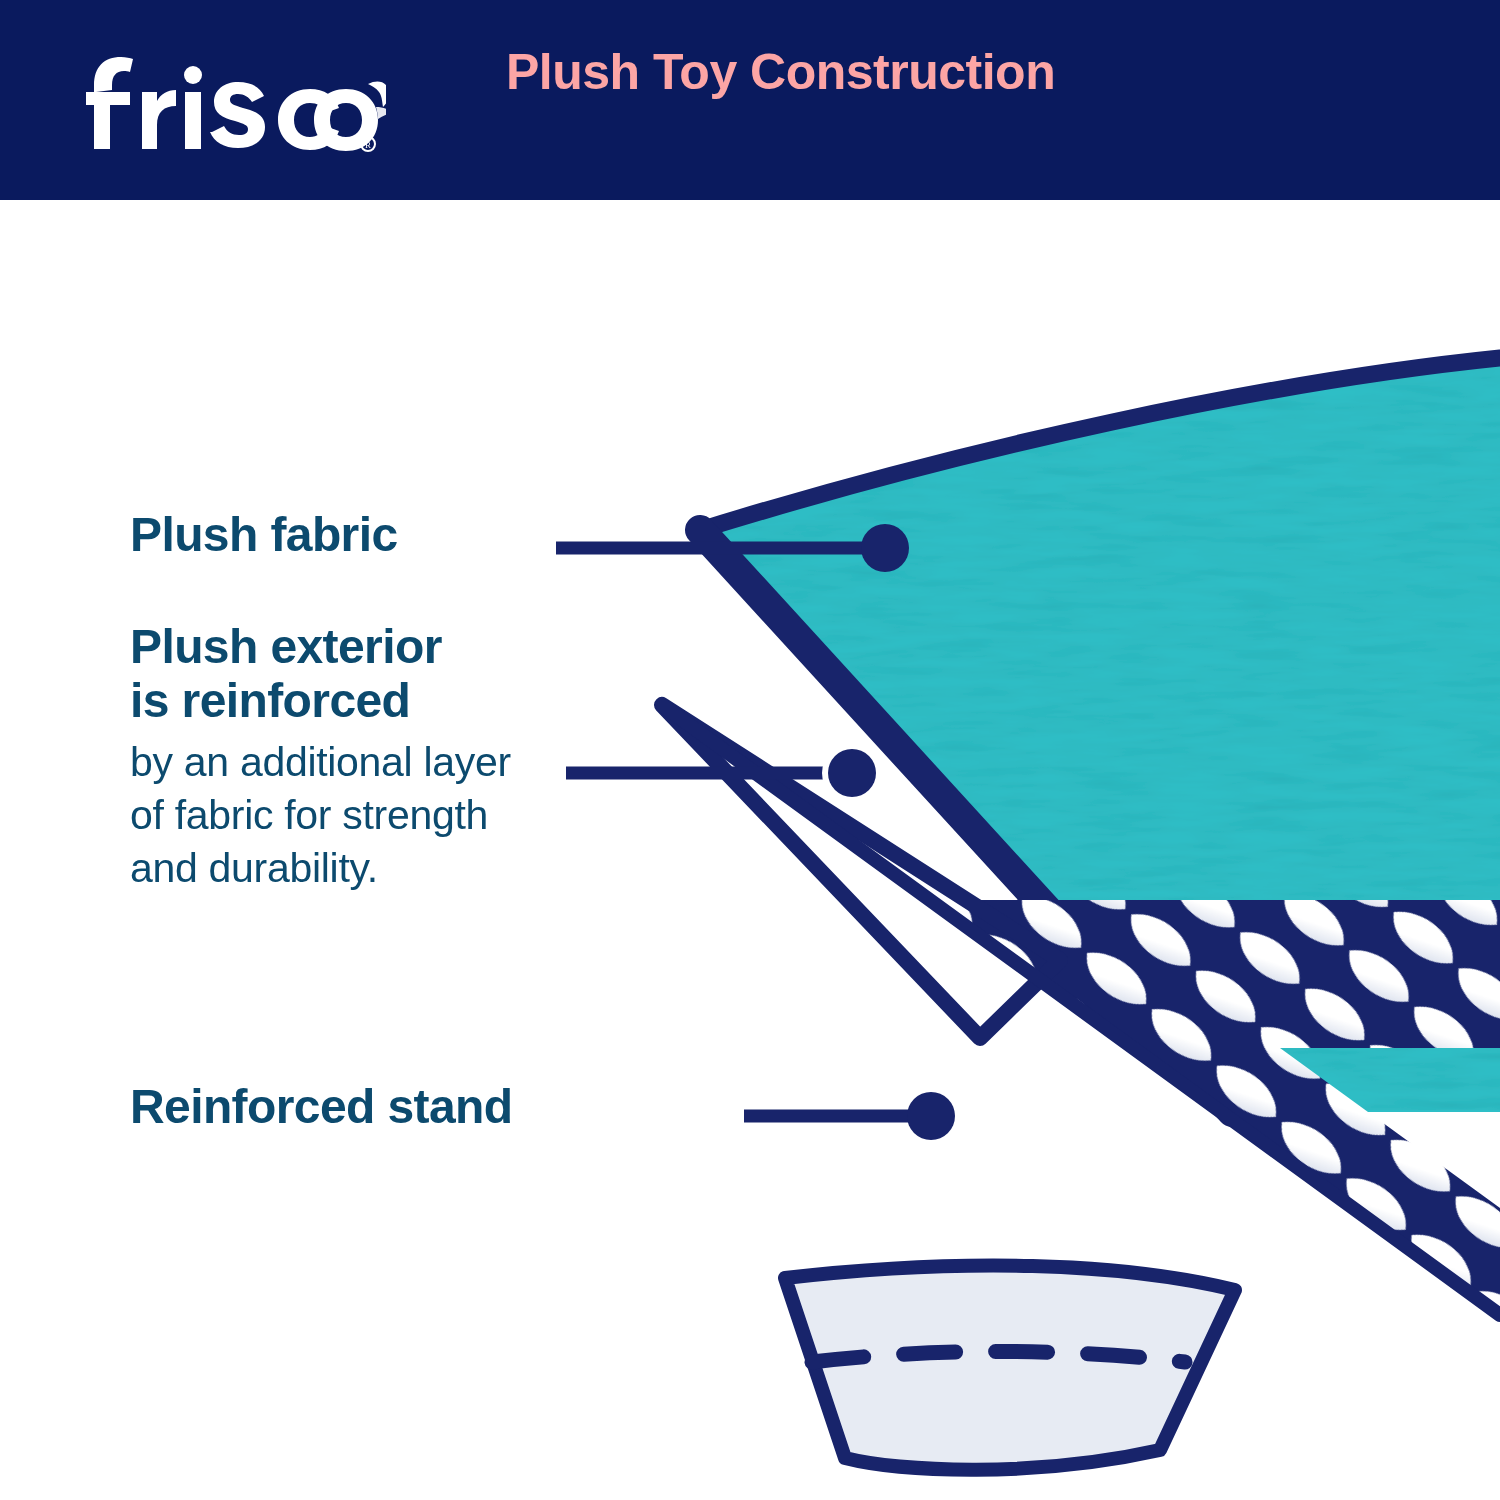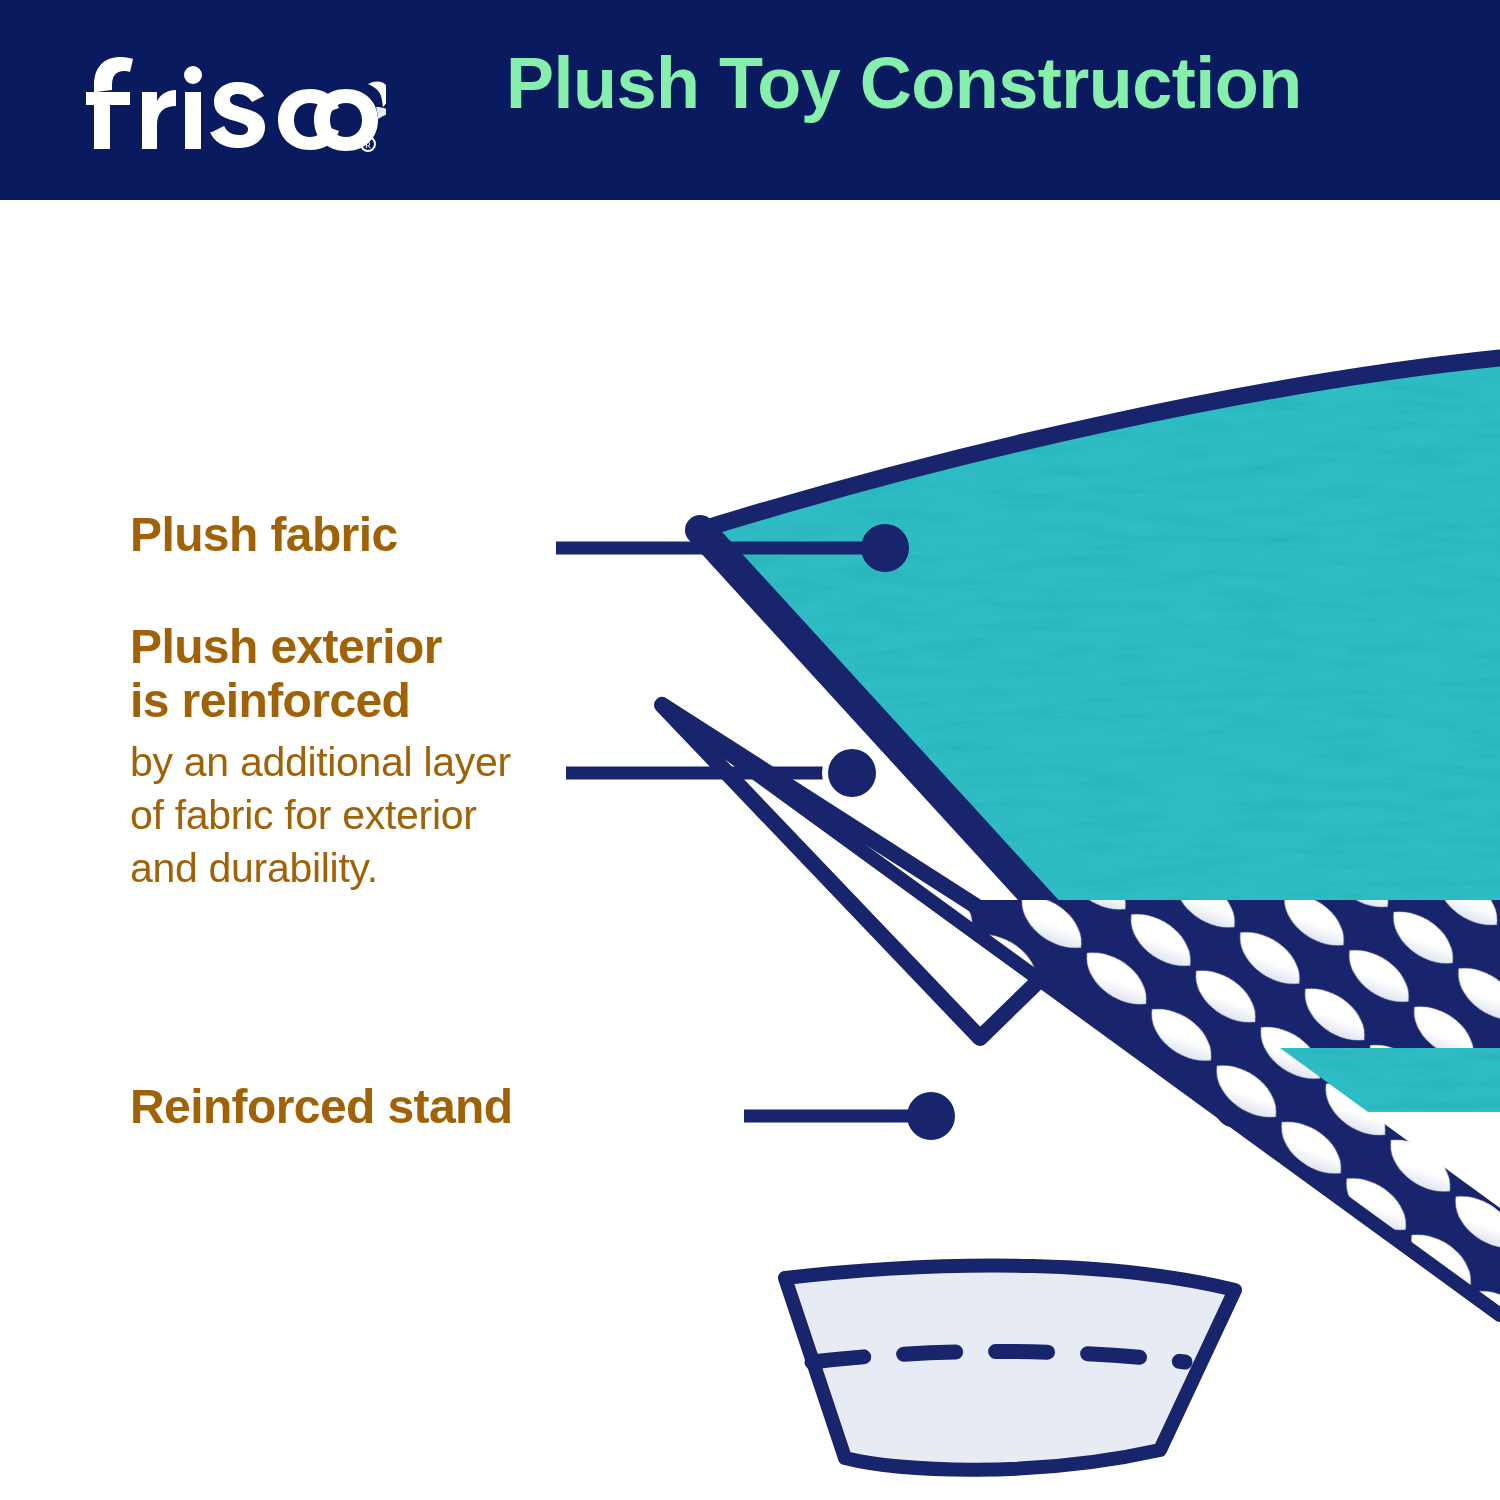--- a/index.html
+++ b/index.html
@@ -30,41 +30,41 @@
     position: absolute;
     left: 86px;
     top: 44px;
     width: 300px;
     height: 110px;
   }
   #header-title {
     position: absolute;
     left: 506px;
     top: 47px;
-    color: #86efac;
-    font-size: 72px;
+    color: #fca5a5;
+    font-size: 50px;
     font-weight: bold;
     letter-spacing: -0.5px;
     white-space: nowrap;
     line-height: 1.0;
   }
 
   
   #illustration {
     position: absolute;
     left: 0;
     top: 200px;
     width: 1500px;
     height: 1300px;
   }
 
   
   .callout {
     position: absolute;
-    color: #a16207;
+    color: #0c4a6e;
   }
   .callout .head {
     font-weight: bold;
     font-size: 48px;
     line-height: 1.12;
     letter-spacing: -0.6px;
     white-space: pre-line;
   }
   .callout .body {
     font-weight: normal;
@@ -233,21 +233,21 @@
   </svg>
 
   <div class="callout" id="callout-1">
     <div class="head">Plush fabric</div>
   </div>
 
   <div class="callout" id="callout-2">
     <div class="head">Plush exterior
 is reinforced</div>
     <div class="body">by an additional layer
-of fabric for exterior
+of fabric for strength
 and durability.</div>
   </div>
 
   <div class="callout" id="callout-3">
     <div class="head">Reinforced stand</div>
   </div>
 
 </div>
 
 </body></html>

